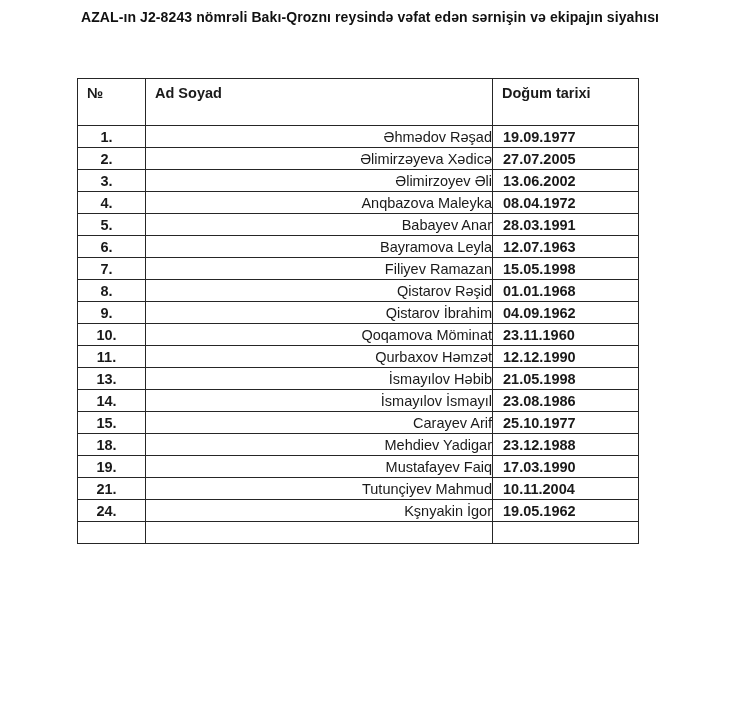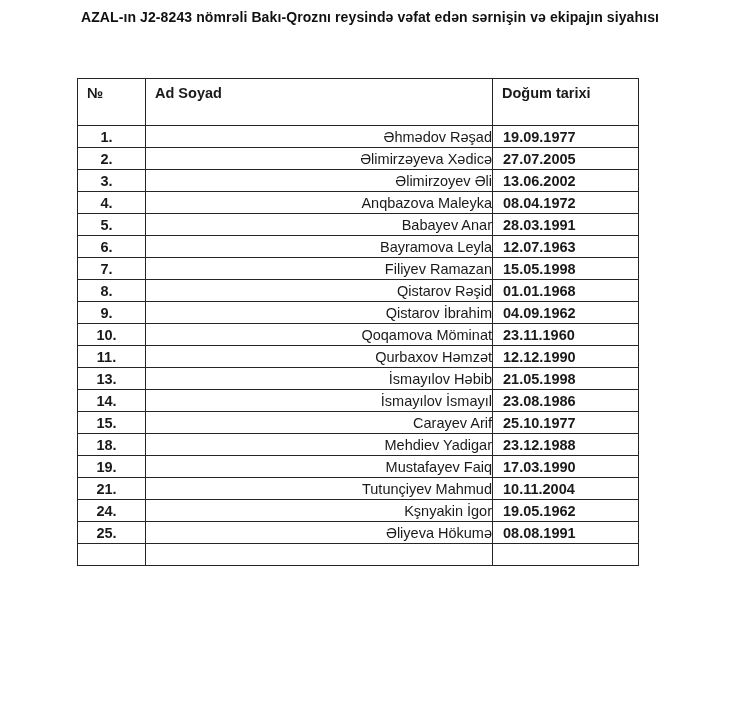--- a/index.html
+++ b/index.html
@@ -179,25 +179,20 @@
         <tr>
           <td class="cell-no">21.</td>
           <td class="cell-name">Tutunçiyev Mahmud</td>
           <td class="cell-dob">10.11.2004</td>
         </tr>
         <tr>
           <td class="cell-no">24.</td>
           <td class="cell-name">Kşnyakin İgor</td>
           <td class="cell-dob">19.05.1962</td>
         </tr>
-        <tr>
-          <td class="cell-no">25.</td>
-          <td class="cell-name">Əliyeva Hökumə</td>
-          <td class="cell-dob">08.08.1991</td>
-        </tr>
         <tr class="empty-row">
           <td class="cell-no"></td>
           <td class="cell-name"></td>
           <td class="cell-dob"></td>
         </tr>
       </tbody>
   </table>
 
 </div>
 

